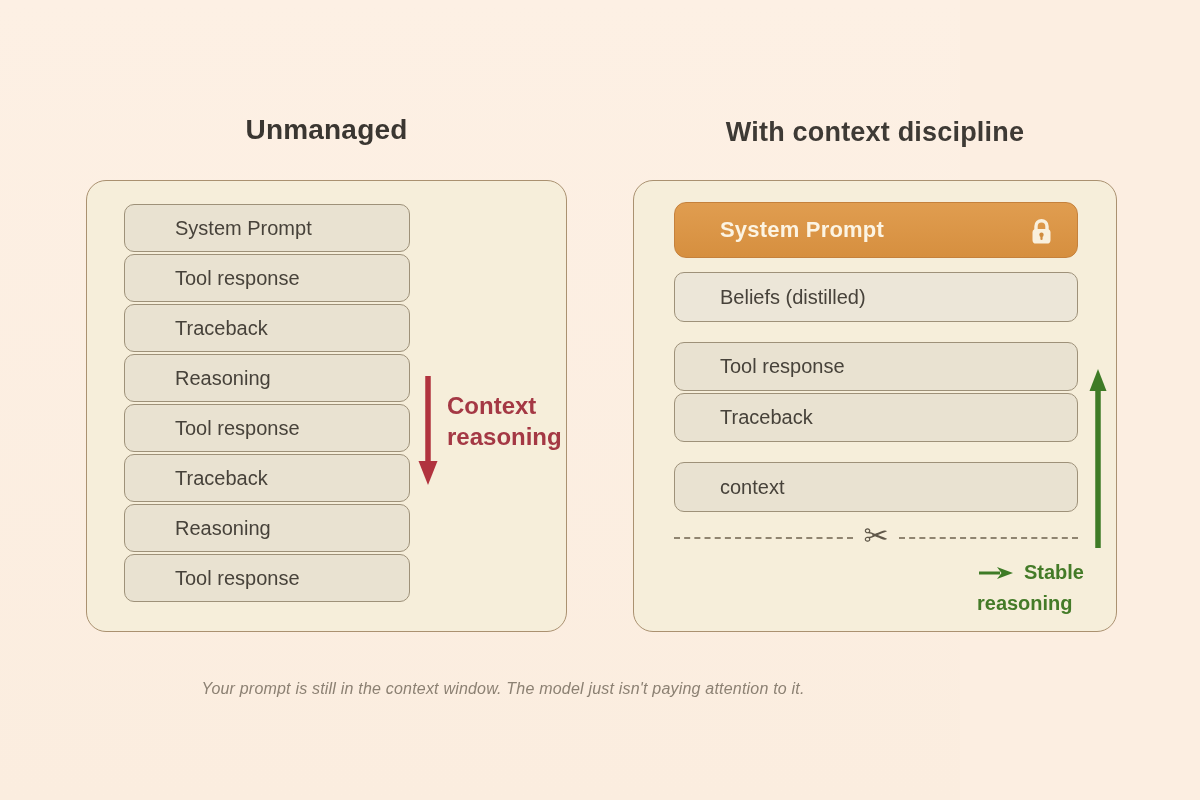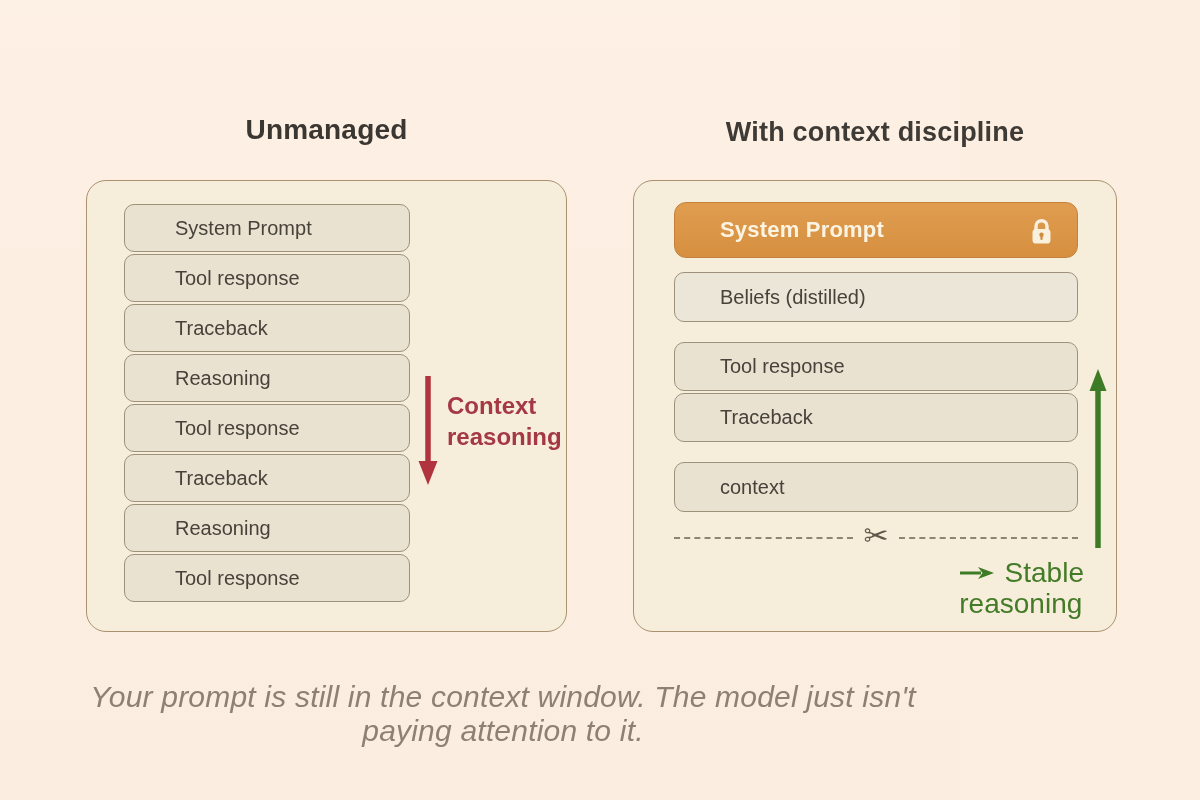--- a/index.html
+++ b/index.html
@@ -93,34 +93,34 @@
     color: #a43844;
     font-size: 24px;
     font-weight: 700;
     line-height: 31px;
   }
 
   .up-arrow { position: absolute; left: 454px; top: 186px; }
   .stable-label {
     position: absolute;
     right: 32px; top: 376px;
-    text-align: center;
+    text-align: left;
     color: #447b28;
-    font-size: 28px;
-    font-weight: 400;
+    font-size: 20px;
+    font-weight: 700;
     line-height: 31px;
   }
   .stable-line1 { display: flex; align-items: center; justify-content: flex-end; gap: 9px; }
 
   .caption {
     position: absolute;
     left: 0; right: 0; top: 680px;
     text-align: center;
     font-style: italic;
-    font-size: 30px;
+    font-size: 16px;
     color: #8c8173;
     letter-spacing: 0.2px;
     padding-left: 46px;
   }
 </style>
 </head>
 <body>
 
 <div class="page">
 

